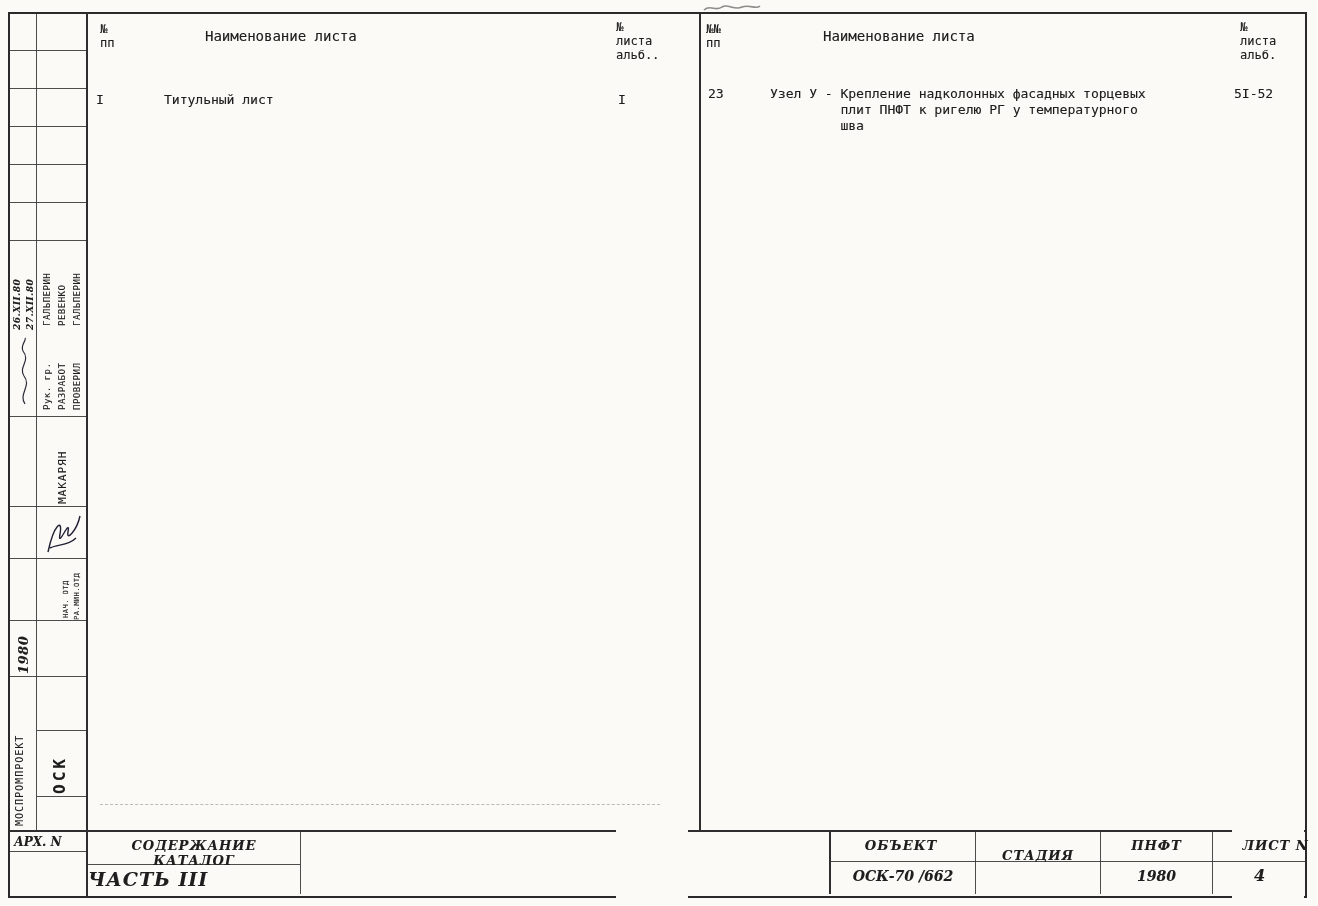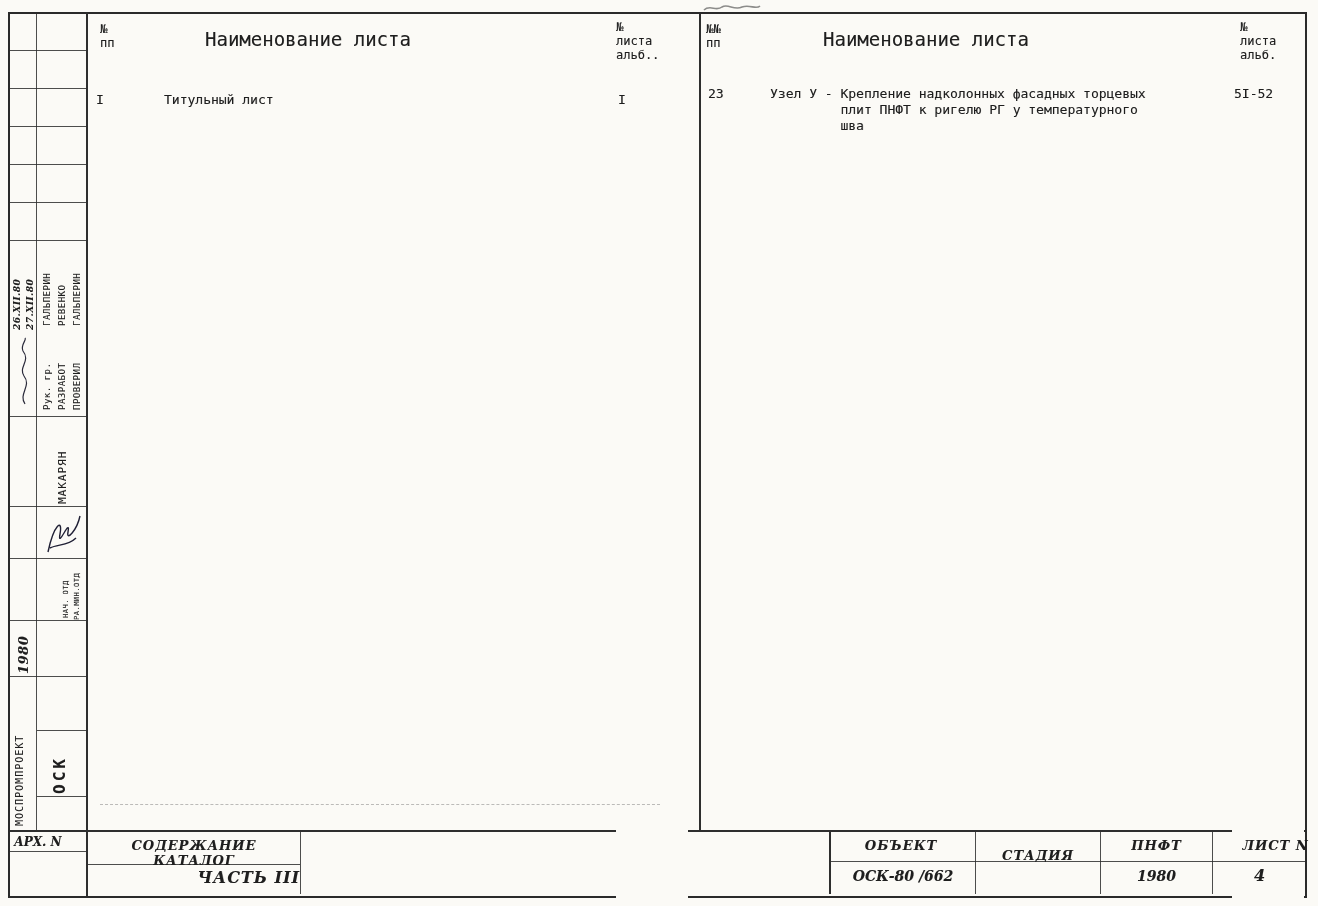--- a/index.html
+++ b/index.html
@@ -8,21 +8,21 @@
     background:#fbfaf6;color:#1e1e1e;overflow:hidden;
     font-family:"DejaVu Sans Mono", monospace;
     text-shadow:0.3px 0.3px 0 rgba(25,25,25,0.35);
   }
   .frame{position:absolute;left:8px;top:12px;width:1295px;height:882px;border:2px solid #2a2a2a;}
   .line{position:absolute;background:#2e2e2e;}
   .thin{opacity:.85;}
   [data-bind]{white-space:pre-wrap;}
   .abs{position:absolute;}
   .hdr-num{font-size:12px;line-height:14px;white-space:pre;}
-  .hdr-name{font-size:19px;}
+  .hdr-name{font-size:14px;}
   .hdr-page{font-size:12px;line-height:14px;white-space:pre;}
   .toc{position:absolute;display:flex;flex-direction:column;}
   #left-col{left:96px;top:92px;width:592px;gap:12px;}
   #right-col{left:708px;top:86px;width:596px;gap:10px;}
   .trow{display:flex;align-items:flex-start;font-size:13px;line-height:16px;}
   .trow .num{flex:none;}
   #left-col .num{width:68px;}
   #right-col .num{width:62px;}
   .trow .name{flex:1;white-space:pre;}
   .trow .page{flex:none;width:70px;padding-left:2px;align-self:flex-start;}
@@ -132,25 +132,25 @@
   <div class="line thin" style="left:300px;top:832px;width:1px;height:62px;"></div>
   <div class="line" style="left:829px;top:832px;width:2px;height:62px;"></div>
   <div class="line thin" style="left:975px;top:832px;width:1px;height:62px;"></div>
   <div class="line thin" style="left:1100px;top:832px;width:1px;height:62px;"></div>
   <div class="line thin" style="left:1212px;top:832px;width:1px;height:62px;"></div>
   <div class="line thin" style="left:831px;top:861px;width:474px;height:1px;"></div>
   <div class="line thin" style="left:88px;top:864px;width:212px;height:1px;"></div>
 
   <div class="abs hand" style="left:14px;top:835px;font-size:12px;" data-bind="titleblock.arch">АРХ. N</div>
   <div class="abs hand" style="left:88px;top:838px;width:212px;text-align:center;font-size:13px;letter-spacing:1px;" data-bind="titleblock.catalog_line1">СОДЕРЖАНИЕ КАТАЛОГ</div>
-  <div class="abs hand" style="left:88px;top:868px;width:212px;text-align:right;font-size:16px;letter-spacing:1px;" data-bind="titleblock.catalog_line2">ЧАСТЬ III</div>
+  <div class="abs hand" style="left:88px;top:868px;width:212px;text-align:left;font-size:19px;letter-spacing:1px;" data-bind="titleblock.catalog_line2">ЧАСТЬ III</div>
 
   <div class="tb-h hand" style="left:832px;top:838px;width:138px;" data-bind="titleblock.cols.0.h">ОБЪЕКТ</div>
   <div class="tb-h hand" style="left:977px;top:838px;width:122px;margin-top:10px;" data-bind="titleblock.cols.1.h">СТАДИЯ</div>
   <div class="tb-h hand" style="left:1102px;top:838px;width:109px;" data-bind="titleblock.cols.2.h">ПНФТ</div>
   <div class="tb-h hand" style="left:1214px;top:838px;width:91px;padding-left:16px;" data-bind="titleblock.cols.3.h">ЛИСТ N</div>
 
-  <div class="tb-v hand" style="left:832px;top:868px;width:142px;" data-bind="titleblock.cols.0.v">ОСК-80 /662</div>
+  <div class="tb-v hand" style="left:832px;top:868px;width:142px;" data-bind="titleblock.cols.0.v">ОСК-70 /662</div>
   <div class="tb-v hand" style="left:977px;top:868px;width:122px;" data-bind="titleblock.cols.1.v"></div>
   <div class="tb-v hand" style="left:1102px;top:868px;width:109px;" data-bind="titleblock.cols.2.v">1980</div>
   <div class="tb-v hand" style="left:1214px;top:866px;width:91px;font-size:16px;" data-bind="titleblock.cols.3.v">4</div>
 
 </div>
 
 </body></html>

